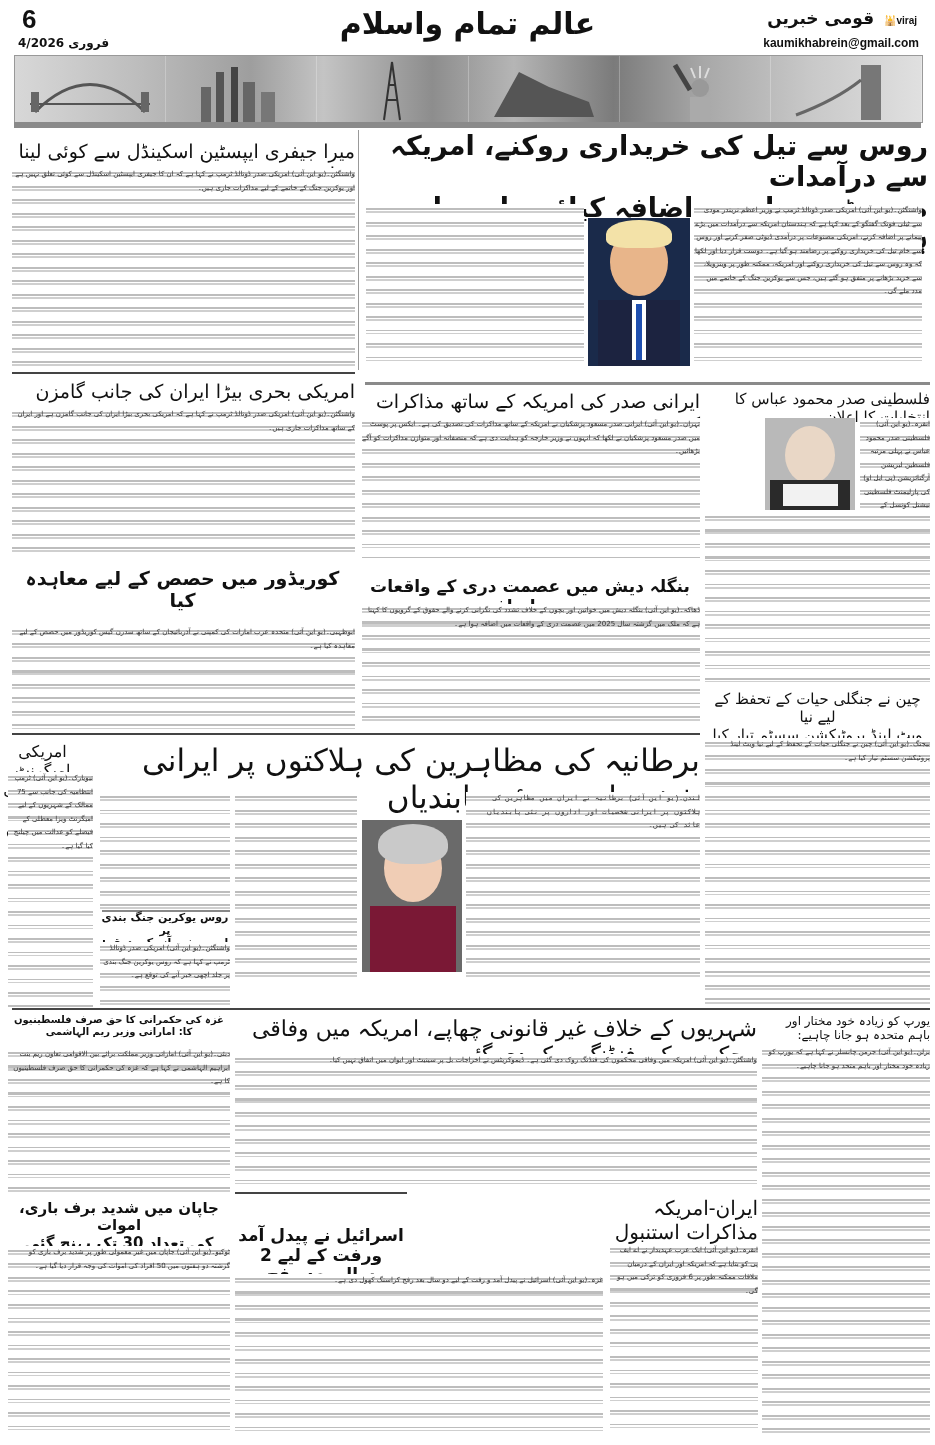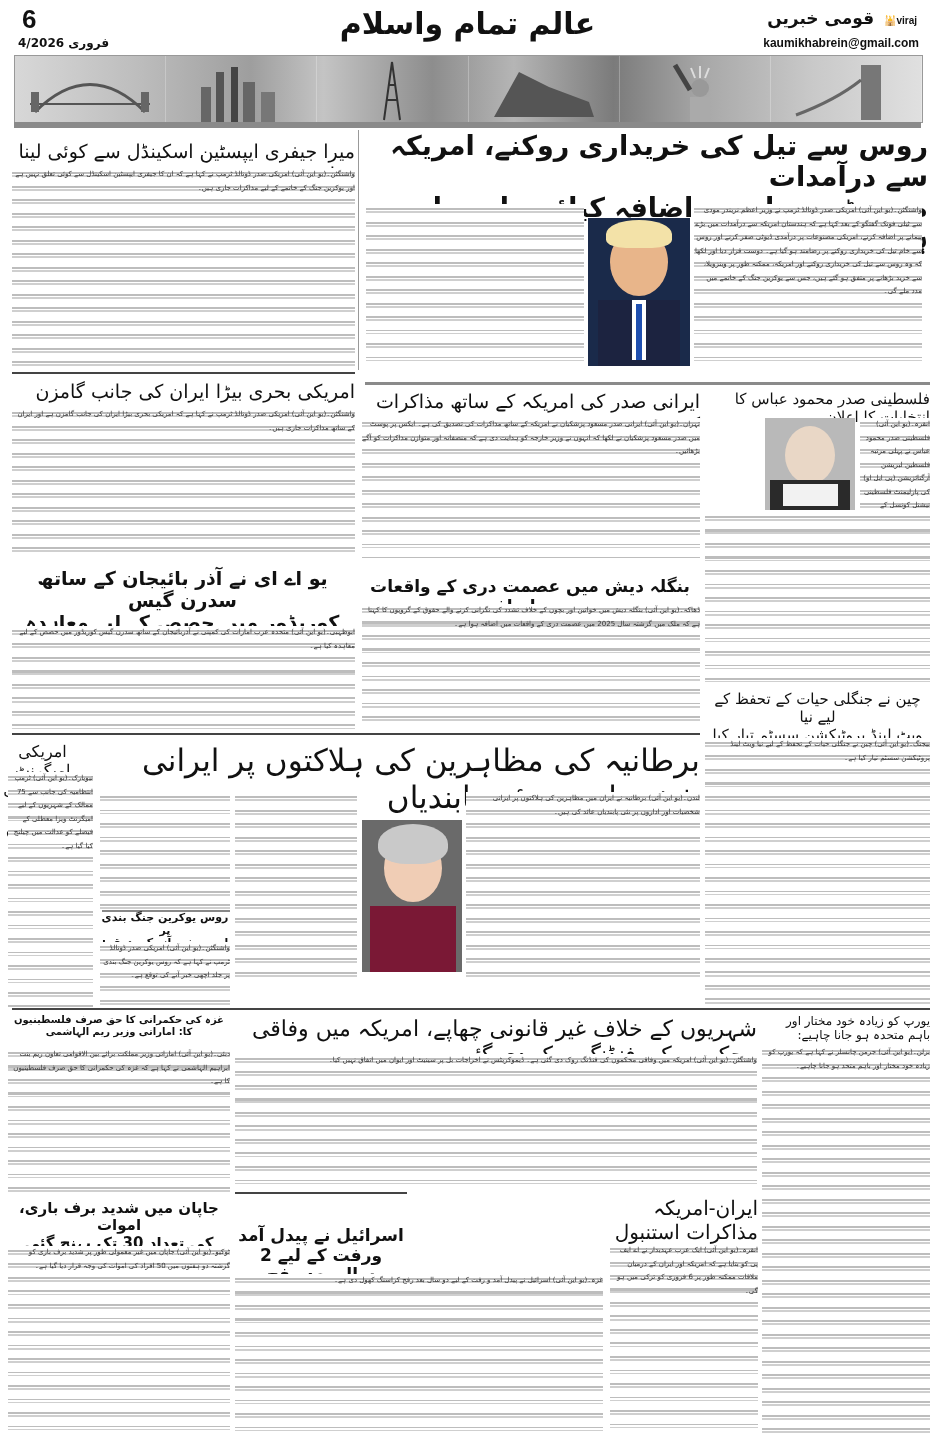--- a/index.html
+++ b/index.html
@@ -111,21 +111,20 @@
 <div class="abs rtl hl-serif" style="left:705px;top:390px;width:225px;font-size:15px;">فلسطینی صدر محمود عباس کا انتخابات کا اعلان</div>
 <div class="abs photo" style="left:765px;top:418px;width:90px;height:92px;background:#b9b9b9;">
   <div class="face" style="left:20px;top:8px;width:50px;height:58px;background:#e9d7c6;"></div>
   <div style="position:absolute;left:5px;top:62px;width:80px;height:30px;background:#2a2a2a;"></div>
   <div style="position:absolute;left:18px;top:66px;width:55px;height:22px;background:#f2f2f2;"></div>
 </div>
 <div class="abs rtl body-text lines" style="left:860px;top:418px;width:70px;height:92px;">انقرہ۔(یو این آئی) فلسطینی صدر محمود عباس نے پہلی مرتبہ فلسطین لبریشن آرگنائزیشن (پی ایل او) کی پارلیمنٹ فلسطینی نیشنل کونسل کے انتخابات کرانے کا اعلان کیا ہے۔</div>
 <div class="abs rtl body-text lines" style="left:705px;top:512px;width:225px;height:170px;"></div>
 
 <div class="abs rtl hl" style="left:10px;top:568px;width:345px;font-size:19px;text-align:center;">
-  <div>یو اے ای نے آذر بائیجان کے ساتھ سدرن گیس</div>
   <div>کوریڈور میں حصص کے لیے معاہدہ کیا</div>
 </div>
 <div class="abs rtl body-text lines" style="left:12px;top:618px;width:343px;height:112px;margin-top:8px;">ابوظہبی۔(یو این آئی) متحدہ عرب امارات کی کمپنی نے آذربائیجان کے ساتھ سدرن گیس کوریڈور میں حصص کے لیے معاہدہ کیا ہے۔</div>
 
 <div class="abs rtl hl" style="left:360px;top:577px;width:340px;font-size:17px;text-align:center;">بنگلہ دیش میں عصمت دری کے واقعات میں اضافہ</div>
 <div class="abs rtl body-text lines" style="left:362px;top:604px;width:338px;height:126px;">ڈھاکہ۔(یو این آئی) بنگلہ دیش میں خواتین اور بچوں کے خلاف تشدد کی نگرانی کرنے والے حقوق کے گروپوں کا کہنا ہے کہ ملک میں گزشتہ سال 2025 میں عصمت دری کے واقعات میں اضافہ ہوا ہے۔</div>
 
 <div class="abs rtl hl-serif" style="left:705px;top:690px;width:225px;font-size:15px;text-align:center;">
   <div>چین نے جنگلی حیات کے تحفظ کے لیے نیا</div>
   <div>ویٹ لینڈ پروٹیکشن سسٹم تیار کیا</div>
@@ -133,21 +132,21 @@
 <div class="abs rtl body-text lines" style="left:705px;top:738px;width:225px;height:268px;">بیجنگ۔(یو این آئی) چین نے جنگلی حیات کے تحفظ کے لیے نیا ویٹ لینڈ پروٹیکشن سسٹم تیار کیا ہے۔</div>
 
 <div class="abs rule" style="left:12px;top:733px;width:688px;height:2px;background:#444;"></div>
 
 <div class="abs rtl hl-serif" style="left:95px;top:742px;width:605px;font-size:31px;">برطانیہ کی مظاہرین کی ہلاکتوں پر ایرانی شخصیات پر نئی پابندیاں</div>
 <div class="abs photo" style="left:362px;top:820px;width:100px;height:152px;background:#6a6a6a;">
   <div class="face" style="left:22px;top:14px;width:58px;height:68px;background:#f0cdb5;"></div>
   <div class="face" style="left:16px;top:4px;width:70px;height:40px;background:#c9c9c9;border-radius:50% 50% 40% 40%;"></div>
   <div style="position:absolute;left:8px;top:86px;width:86px;height:66px;background:#7a1835;"></div>
 </div>
-<div class="abs rtl body-text lines" style="left:466px;top:792px;width:234px;height:185px;">لندن۔(یو این آئی) برطانیہ نے ایران میں مظاہرین کی ہلاکتوں پر ایرانی شخصیات اور اداروں پر نئی پابندیاں عائد کی ہیں۔</div>
+<div class="abs rtl body-text lines" style="left:466px;top:792px;width:234px;height:185px;font-family:Liberation Mono, monospace;">لندن۔(یو این آئی) برطانیہ نے ایران میں مظاہرین کی ہلاکتوں پر ایرانی شخصیات اور اداروں پر نئی پابندیاں عائد کی ہیں۔</div>
 <div class="abs rtl body-text lines" style="left:235px;top:792px;width:122px;height:185px;"></div>
 
 <div class="abs rtl body-text lines" style="left:100px;top:792px;width:130px;height:118px;"></div>
 <div class="abs rule" style="left:102px;top:910px;width:128px;height:2px;background:#888;"></div>
 <div class="abs rtl hl" style="left:100px;top:912px;width:130px;font-size:11px;text-align:center;">
   <div>روس یوکرین جنگ بندی پر</div>
   <div>اچھی خبر آنے کی توقع: ٹرمپ</div>
 </div>
 <div class="abs rtl body-text lines" style="left:100px;top:942px;width:130px;height:65px;">واشنگٹن۔(یو این آئی) امریکی صدر ڈونالڈ ٹرمپ نے کہا ہے کہ روس یوکرین جنگ بندی پر جلد اچھی خبر آنے کی توقع ہے۔</div>
 

